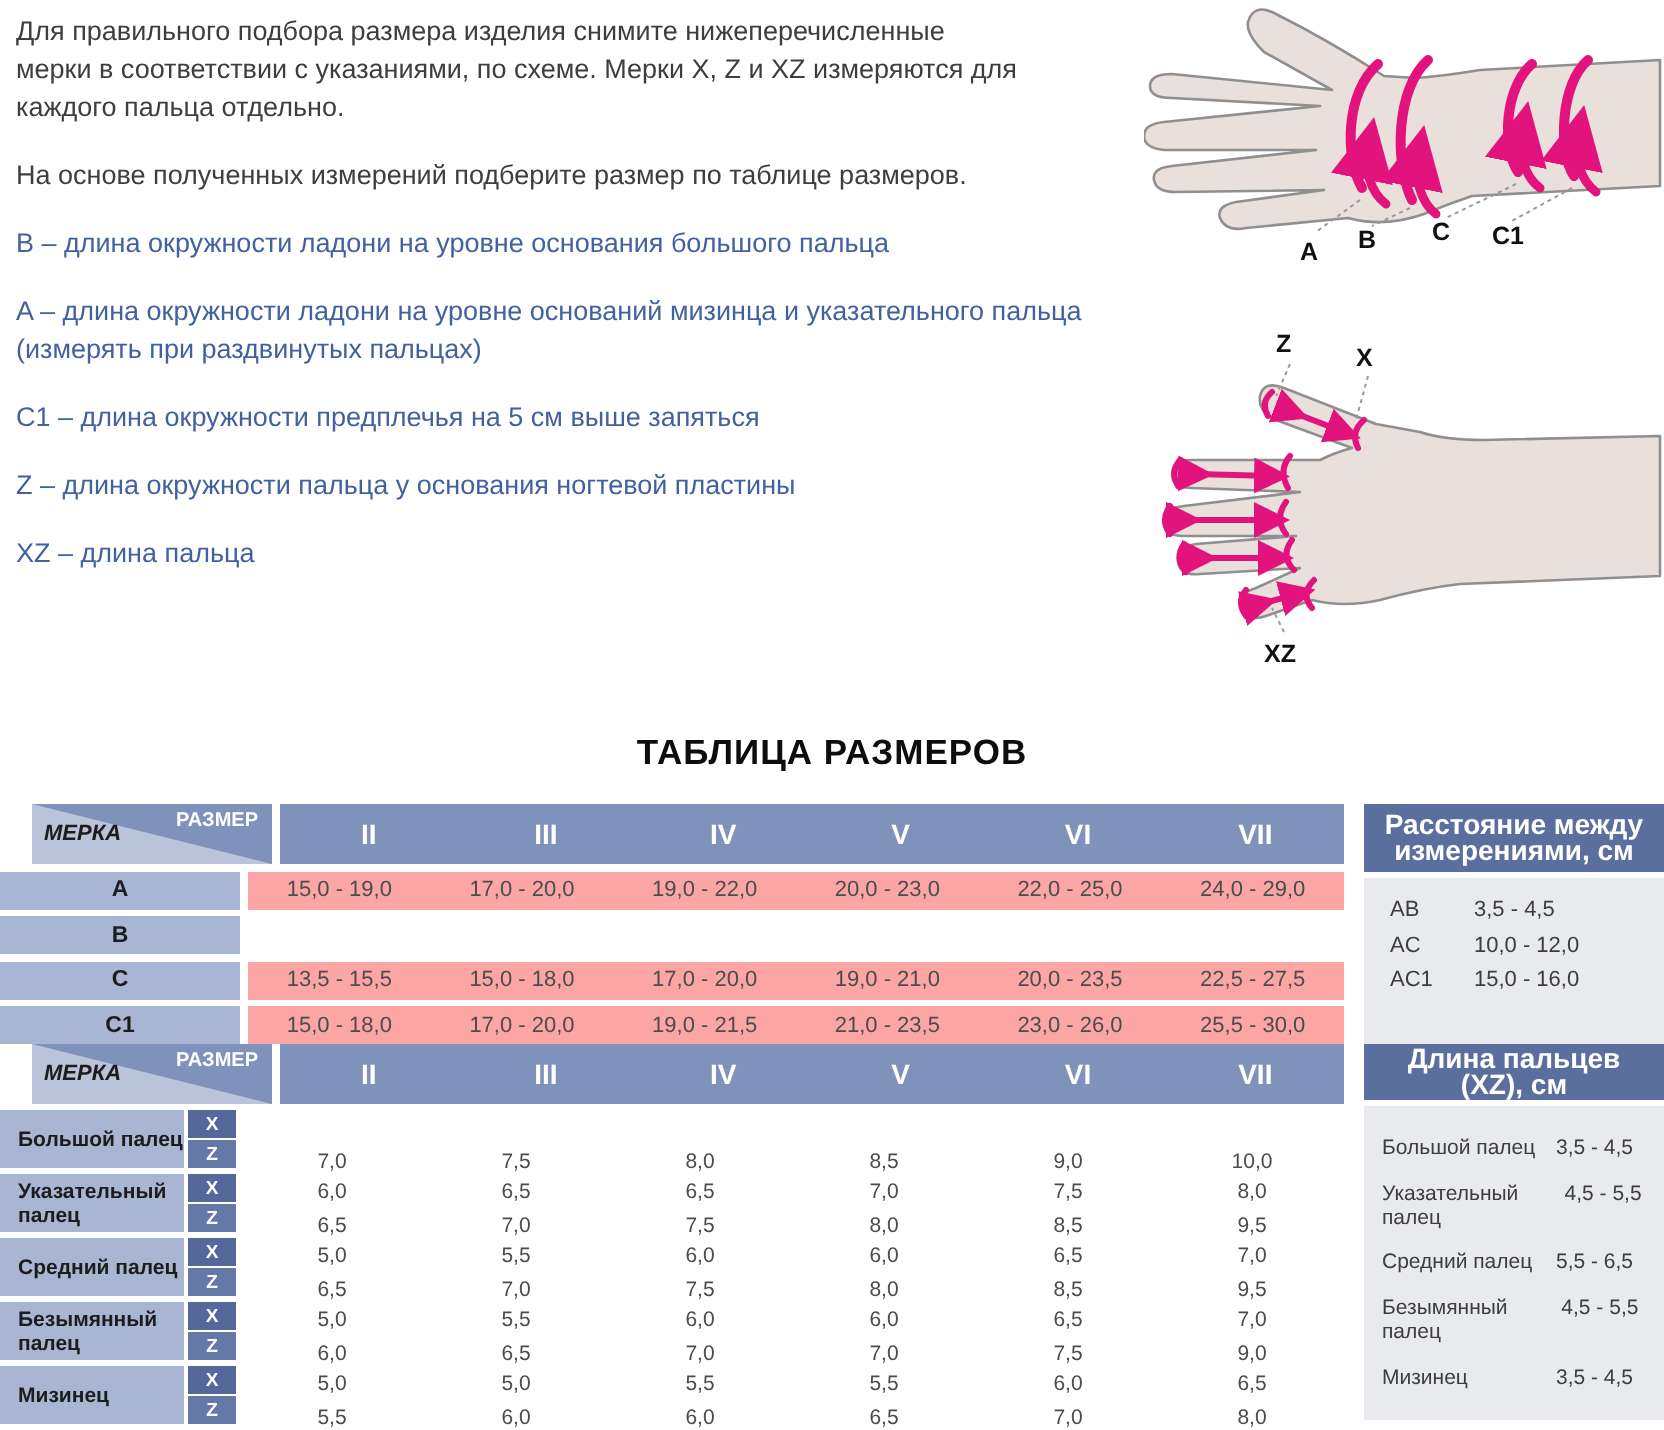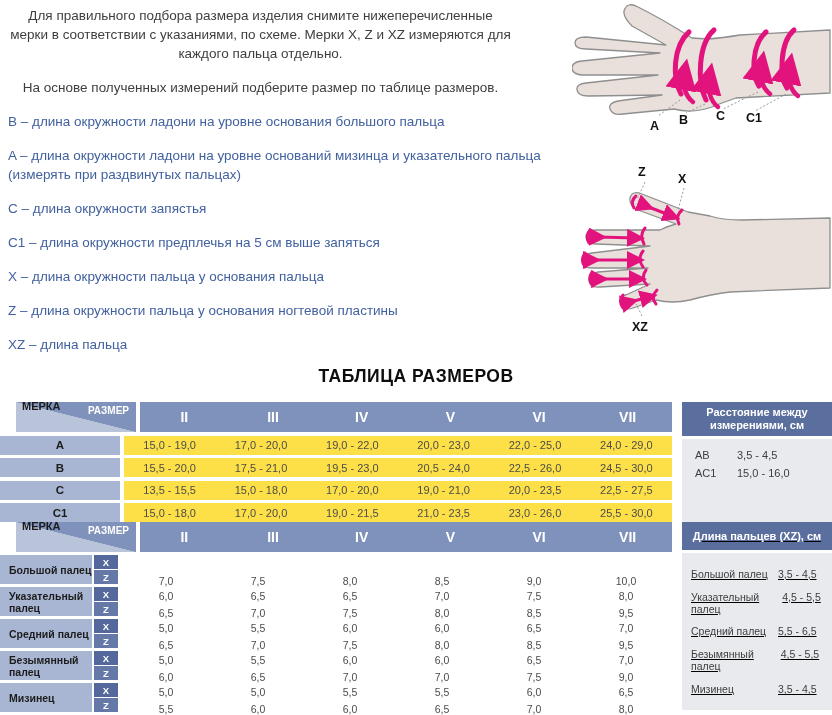--- a/index.html
+++ b/index.html
@@ -2,21 +2,21 @@
 <html><head>
 <meta charset="utf-8">
 <style>
   html,body{margin:0;padding:0;background:#fff;}
   .page{position:relative;width:832px;height:715px;background:#fff;
         font-family:"Liberation Sans",sans-serif;overflow:hidden;}
 
   
   .intro{position:absolute;left:8px;top:6px;width:505px;font-size:13.5px;
          color:#3e3e3e;line-height:19px;}
-  .intro p{margin:0;text-align:center;}
+  .intro p{margin:0;}
   .intro .p2{margin-top:15px;}
 
   
   .defs{position:absolute;left:8px;top:112px;width:555px;color:#42619f;
         font-size:13.5px;line-height:19px;}
   .defs p{margin:0 0 15px 0;}
 
   
   .diag1{position:absolute;left:572px;top:2px;}
   .diag2{position:absolute;left:572px;top:156px;}
@@ -26,81 +26,79 @@
   
   .tbl-title{position:absolute;top:366px;left:0;width:832px;text-align:center;
              font-weight:bold;font-size:17.5px;color:#0d0d0d;letter-spacing:.5px;}
   .strip{flex:1;margin-left:4px;display:grid;grid-template-columns:repeat(6,1fr);
          align-items:center;text-align:center;}
 
   .thead{display:flex;height:30px;margin-left:16px;}
   .corner{position:relative;width:120px;flex:0 0 120px;
           background:linear-gradient(to bottom left,#7e92bb 49.6%,#b9c3d9 50.4%);}
   .corner .ct{position:absolute;top:3px;right:7px;color:#fff;font-size:10px;font-weight:bold;}
-  .corner .cb{position:absolute;bottom:20px;left:6px;color:#1c1c1c;font-size:11px;font-weight:bold;}
+  .corner .cb{position:absolute;bottom:9px;left:6px;color:#1c1c1c;font-size:11px;font-weight:bold;font-style:italic;}
   .thead .strip{background:#7e92bb;color:#fff;font-weight:bold;font-size:14px;}
 
   
   .t1{position:absolute;top:402px;left:0;width:672px;}
   .t1-row{display:flex;height:19px;margin-top:3.5px;}
   .t1-row .rlabel{width:120px;flex:0 0 120px;background:#a9b6d3;color:#1c1c1c;
                   font-weight:bold;font-size:11.5px;display:flex;align-items:center;
                   justify-content:center;}
-  .t1-row .strip{background:#fde047;font-size:11px;color:#4c4c4c;}
+  .t1-row .strip{background:#fca5a5;font-size:11px;color:#4c4c4c;}
 
   
   .t2{position:absolute;top:522px;left:0;width:672px;}
   .t2-group{display:flex;height:29px;margin-top:3px;}
   .t2-label{width:92px;flex:0 0 92px;background:#a9b6d3;color:#1c1c1c;font-weight:bold;
             font-size:10.5px;line-height:12px;display:flex;align-items:center;
             padding-left:9px;box-sizing:border-box;}
   .t2-rows{flex:1;display:flex;flex-direction:column;margin-left:2px;}
   .t2-row{display:flex;height:14px;}
   .t2-row + .t2-row{margin-top:1px;}
   .badge{width:24px;flex:0 0 24px;color:#fff;font-weight:bold;font-size:9.5px;
          display:flex;align-items:center;justify-content:center;}
   .badge-x{background:#54689c;}
   .badge-z{background:#6579a8;}
   .t2-row .strip{margin-left:2px;background:#e8eaee;font-size:10.5px;color:#4c4c4c;margin-top:20px;}
 
   
   .panel{position:absolute;left:682px;width:150px;}
-  .p-head{background:#5b6f9e;color:#fff;font-weight:bold;font-size:11px;
+  .p-head{background:#5b6f9e;color:#fff;font-weight:bold;font-size:14px;
           line-height:13px;text-align:center;display:flex;align-items:center;
           justify-content:center;padding:2px 8px;box-sizing:border-box;}
   .p-body{background:#e8eaee;margin-top:3px;box-sizing:border-box;}
   .panel1{top:402px;height:114px;}
   .panel1 .p-head{height:34px;}
   .panel1 .p-body{height:100px;padding:8px 0 0 13px;font-size:11px;color:#3d3d3d;}
   .p1-row{display:flex;line-height:17.5px;}
   .p1-row .lb{width:42px;}
-  .panel2{top:522px;height:188px;text-decoration:underline;}
+  .panel2{top:522px;height:188px;}
   .panel2 .p-head{height:28px;}
   .panel2 .p-body{height:157px;display:flex;flex-direction:column;
                   justify-content:space-evenly;padding:4px 8px 4px 9px;
                   font-size:10.5px;color:#3d3d3d;}
   .p2-row{display:flex;justify-content:space-between;}
   .p2-row .vl{width:46px;text-align:left;}
 </style>
 </head>
 <body>
 
 <div class="page">
 
   <div class="intro">
     <p>Для правильного подбора размера изделия снимите нижеперечисленные мерки в соответствии с указаниями, по схеме. Мерки X, Z и XZ измеряются для каждого пальца отдельно.</p>
     <p class="p2">На основе полученных измерений подберите размер по таблице размеров.</p>
   </div>
 
   <div class="defs">
     <p>B – длина окружности ладони на уровне основания большого пальца</p>
     <p>A – длина окружности ладони на уровне оснований мизинца и указательного пальца (измерять при раздвинутых пальцах)</p>
-    <p>C – длина окружности запястья</p>
     <p>C1 – длина окружности предплечья на 5 см выше запяться</p>
-    <p>X – длина окружности пальца у основания пальца</p>
     <p>Z – длина окружности пальца у основания ногтевой пластины</p>
     <p>XZ – длина пальца</p>
   </div>
 
   <svg class="diag diag1" width="260" height="142" viewBox="0 0 260 142">
     <defs>
       <marker id="pa1" markerWidth="7" markerHeight="7" refX="3.5" refY="3.5" orient="auto">
         <path d="M0,0 L7,3.5 L0,7 Z" fill="#e3137e"></path>
       </marker>
     </defs>
@@ -204,28 +202,20 @@
         <span>15,0 - 19,0</span>
         <span>17,0 - 20,0</span>
         <span>19,0 - 22,0</span>
         <span>20,0 - 23,0</span>
         <span>22,0 - 25,0</span>
         <span>24,0 - 29,0</span>
       </div>
     </div>
     <div class="t1-row">
       <div class="rlabel">B</div>
-      <div class="strip">
-        <span>15,5 - 20,0</span>
-        <span>17,5 - 21,0</span>
-        <span>19,5 - 23,0</span>
-        <span>20,5 - 24,0</span>
-        <span>22,5 - 26,0</span>
-        <span>24,5 - 30,0</span>
-      </div>
     </div>
     <div class="t1-row">
       <div class="rlabel">C</div>
       <div class="strip">
         <span>13,5 - 15,5</span>
         <span>15,0 - 18,0</span>
         <span>17,0 - 20,0</span>
         <span>19,0 - 21,0</span>
         <span>20,0 - 23,5</span>
         <span>22,5 - 27,5</span>
@@ -245,20 +235,24 @@
   </div>
 
   <div class="panel panel1">
     <div class="p-head">Расстояние между измерениями, см</div>
     <div class="p-body">
       <div class="p1-row">
         <span class="lb">AB</span>
         <span class="vl">3,5 - 4,5</span>
       </div>
       <div class="p1-row">
+        <span class="lb">AC</span>
+        <span class="vl">10,0 - 12,0</span>
+      </div>
+      <div class="p1-row">
         <span class="lb">AC1</span>
         <span class="vl">15,0 - 16,0</span>
       </div>
     </div>
   </div>
 
   <div class="t2">
     <div class="thead">
       <div class="corner">
         <span class="ct">РАЗМЕР</span>

